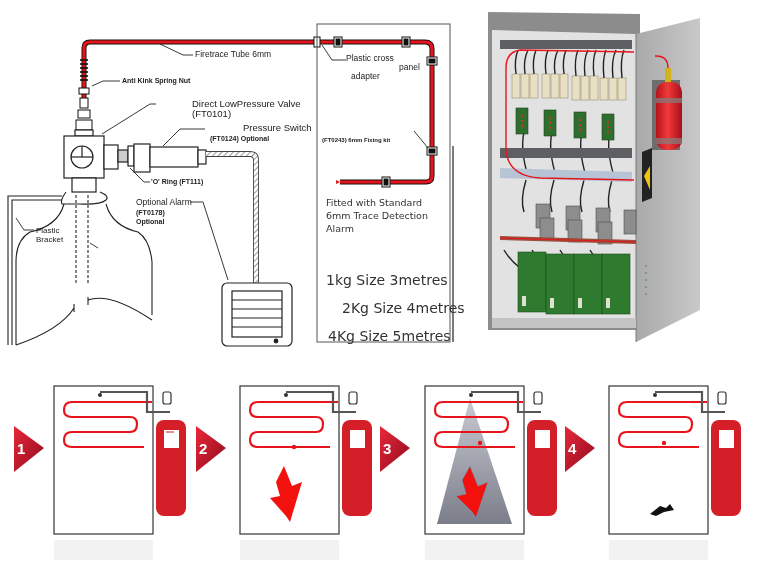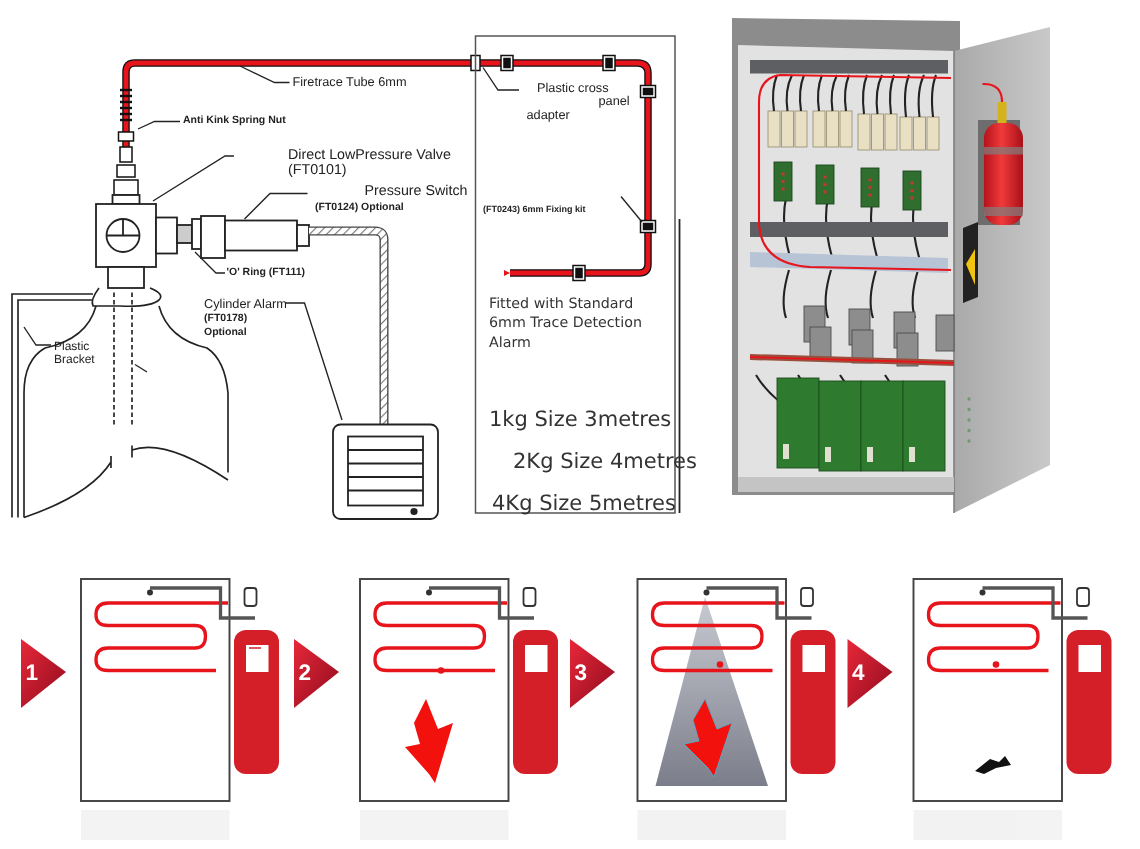--- a/index.html
+++ b/index.html
@@ -322,26 +322,26 @@
 <span class="step-num" style="left:383px;top:440px;">3</span>
 <span class="step-num" style="left:568px;top:440px;">4</span>
 
 <span class="lbl s8" style="left:195px;top:50px;">Firetrace Tube 6mm</span>
 <span class="lbl s7" style="left:122px;top:77px;">Anti Kink Spring Nut</span>
 <span class="lbl s9" style="left:156px;top:99px;">Direct LowPressure Valve</span>
 <span class="lbl s9" style="left:156px;top:109px;">(FT0101)</span>
 <span class="lbl s9" style="left:207px;top:123px;">Pressure Switch</span>
 <span class="lbl s7" style="left:210px;top:135px;">(FT0124) Optional</span>
 <span class="lbl s7" style="left:151px;top:178px;">'O' Ring (FT111)</span>
-<span class="lbl s8" style="left:136px;top:198px;">Cylinder Alarm</span>
+<span class="lbl s8" style="left:136px;top:198px;">Optional Alarm</span>
 <span class="lbl s7" style="left:136px;top:209px;">(FT0178)</span>
 <span class="lbl s7" style="left:136px;top:218px;">Optional</span>
 <span class="lbl s7" style="left:36px;top:226px;font-weight:normal;font-size:8px;">Plastic</span>
 <span class="lbl s7" style="left:36px;top:235px;font-weight:normal;font-size:8px;">Bracket</span>
-<span class="lbl s8" style="left:346px;top:54px;margin-left:12px;">Plastic cross</span>
+<span class="lbl s8" style="left:346px;top:54px;">Plastic cross</span>
 <span class="lbl s8" style="left:351px;top:63px;margin-left:48px;">panel</span>
 <span class="lbl s8" style="left:351px;top:72px;">adapter</span>
 <span class="lbl s7" style="left:322px;top:137px;font-size:6px;">(FT0243) 6mm Fixing kit</span>
 
 <div class="note" style="left:326px;top:197px;">
   <div>Fitted with Standard</div>
   <div>6mm Trace Detection</div>
   <div>Alarm</div>
 </div>
 <div class="note" style="left:326px;top:271px;font-size:14px;">

